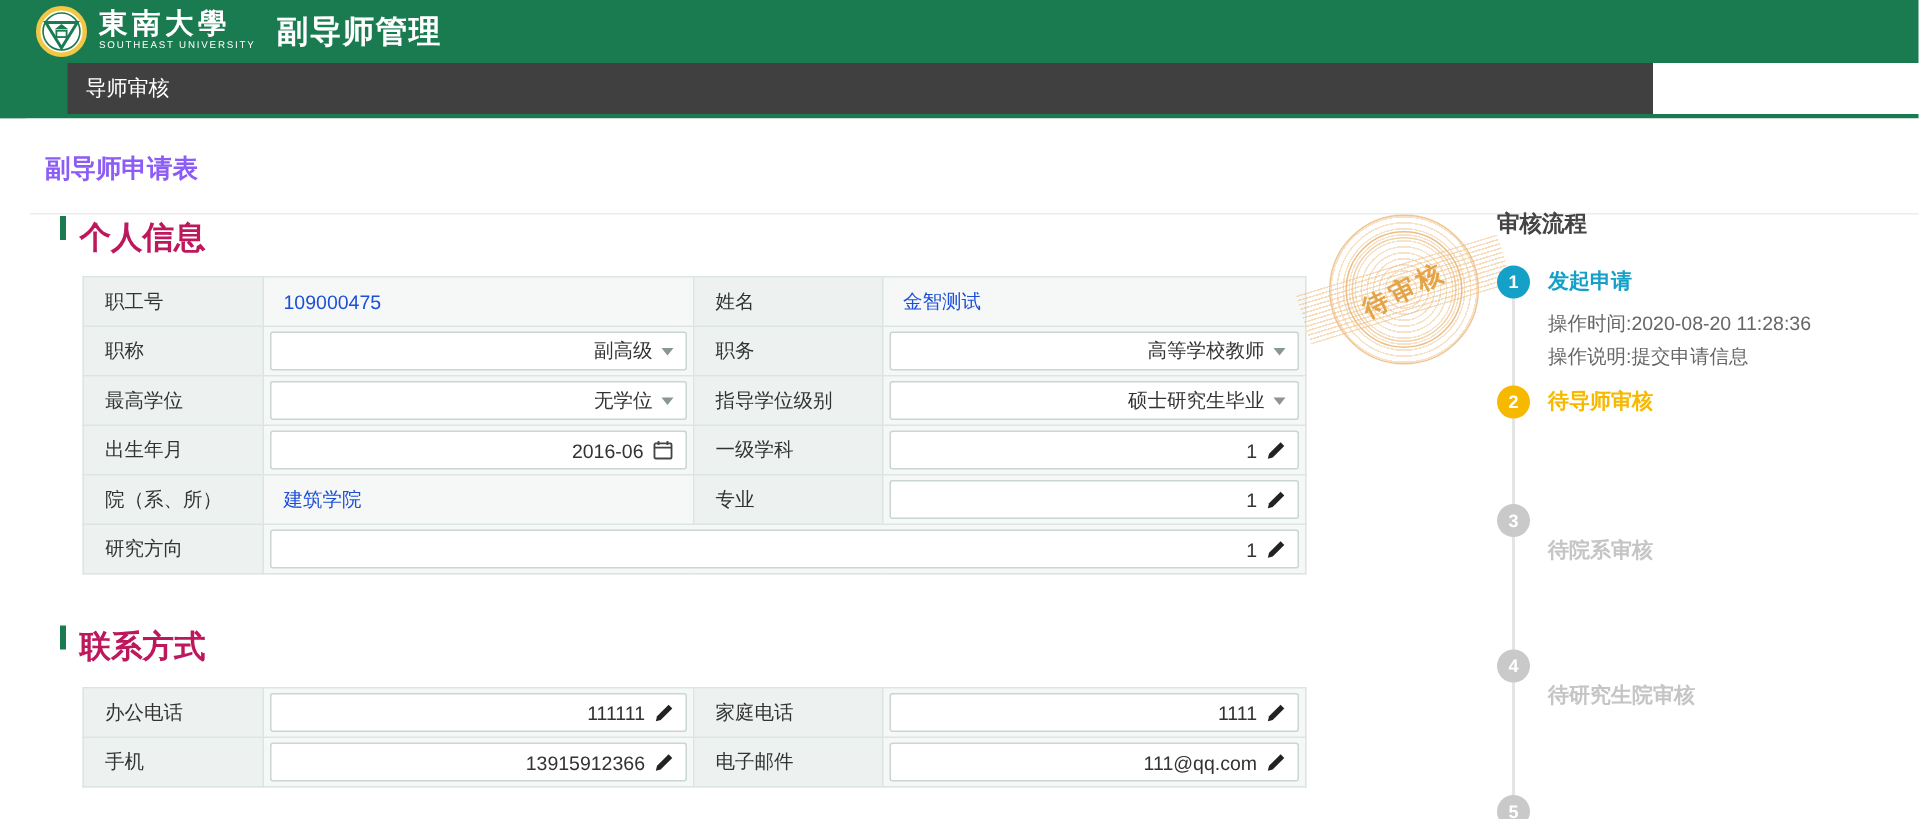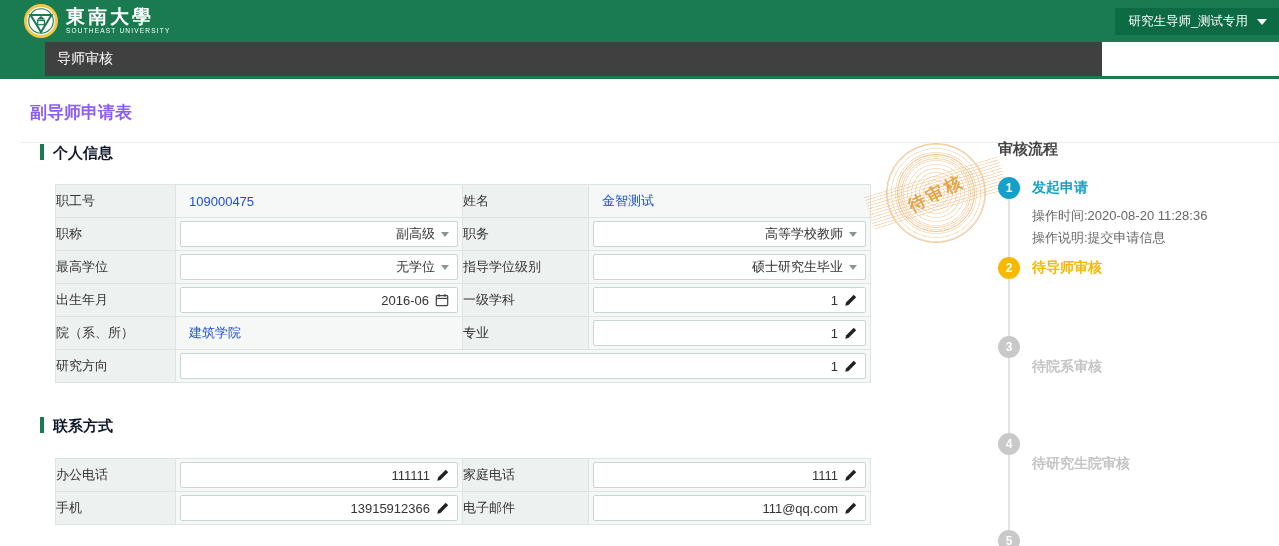--- a/index.html
+++ b/index.html
@@ -23,30 +23,30 @@
 
   
   .side-strip { position:absolute; left:0; top:79px; width:17px; height:440px; background:#1a7b51; }
   .side-scroll { position:absolute; left:14px; top:520px; width:6px; height:26px; background:#d9d9d9; }
 
   
   .content { position:absolute; left:0; top:79px; width:1279px; height:467px; background:#fff; }
   .page-title { position:absolute; left:30px; top:22px; font-size:17px; font-weight:bold; color:#8b5cf6; }
   .divider { position:absolute; left:20px; top:63px; width:1259px; height:1px; background:#ececec; }
 
-  .section-title { position:absolute; display:flex; font-size:15px; font-weight:bold; color:#0f172a; }
+  .section-title { position:absolute; display:flex; font-size:21px; font-weight:bold; color:#be185d; }
   .section-bar { width:4px; height:16px; background:#1a7b51; margin-right:9px; }
   .st-personal { left:40px; top:65px; }
   .st-contact { left:40px; top:338px; }
 
   table.form { position:absolute; left:55px; border-collapse:collapse; table-layout:fixed; width:815px; background:#f5f8f7; }
   .t-personal { top:105px; }
   .t-contact { top:379px; }
   table.form td { border:1px solid #dbe5e1; height:33px; font-size:13px; color:#333; vertical-align:middle; }
-  td.lbl { background:#edf2f0; width:120px; }
+  td.lbl { background:#edf2f0; padding-left:14px; width:120px; }
   td.lbl2 { width:126px; }
   td.val { background:#f5f8f7; padding:0 3px; }
   .ro-text { padding-left:10px; color:#1d4ed8; }
 
   .box { height:26px; margin:0 1px; border:1px solid #c9d6d2; border-radius:2px; background:#fff; display:flex; align-items:center; padding:0 8px; cursor:pointer; }
   .box .txt { flex:1; font-size:13px; color:#333; white-space:nowrap; overflow:hidden;text-align:right; }
   .caret { width:0; height:0; border-left:4px solid transparent; border-right:4px solid transparent; border-top:5px solid #8a9693; margin-left:6px; }
   .icon-svg { display:flex; align-items:center; margin-left:6px; }
 
   
@@ -90,24 +90,21 @@
       <circle cx="17" cy="17" r="12.3" fill="none" stroke="#1a7b51" stroke-width="1.1"></circle>
       <path d="M6.5 11 L27.5 11 L17 28 Z" fill="none" stroke="#1a7b51" stroke-width="2"></path>
       <path d="M12.5 15.5 h9 l-4.5 -3.5 Z" fill="#1a7b51"></path>
       <rect x="13.6" y="16.5" width="6.8" height="4.2" fill="none" stroke="#1a7b51" stroke-width="1.2"></rect>
     </svg>
     <div class="uni-text">
       <div class="uni-cn">東南大學</div>
       <div class="uni-en">SOUTHEAST UNIVERSITY</div>
     </div>
   </div>
-  <div class="user-chip">
-    <span>研究生导师_测试专用</span>
-    <span class="user-caret"></span>
-  </div>
+  <div class="app-title">副导师管理</div>
 </div>
 
 <div class="navbar">
   <div class="nav-left-block"></div>
   <div class="nav-tab">导师审核</div>
 </div>
 <div class="nav-underline"></div>
 <div class="side-strip"></div>
 <div class="side-scroll"></div>
 

